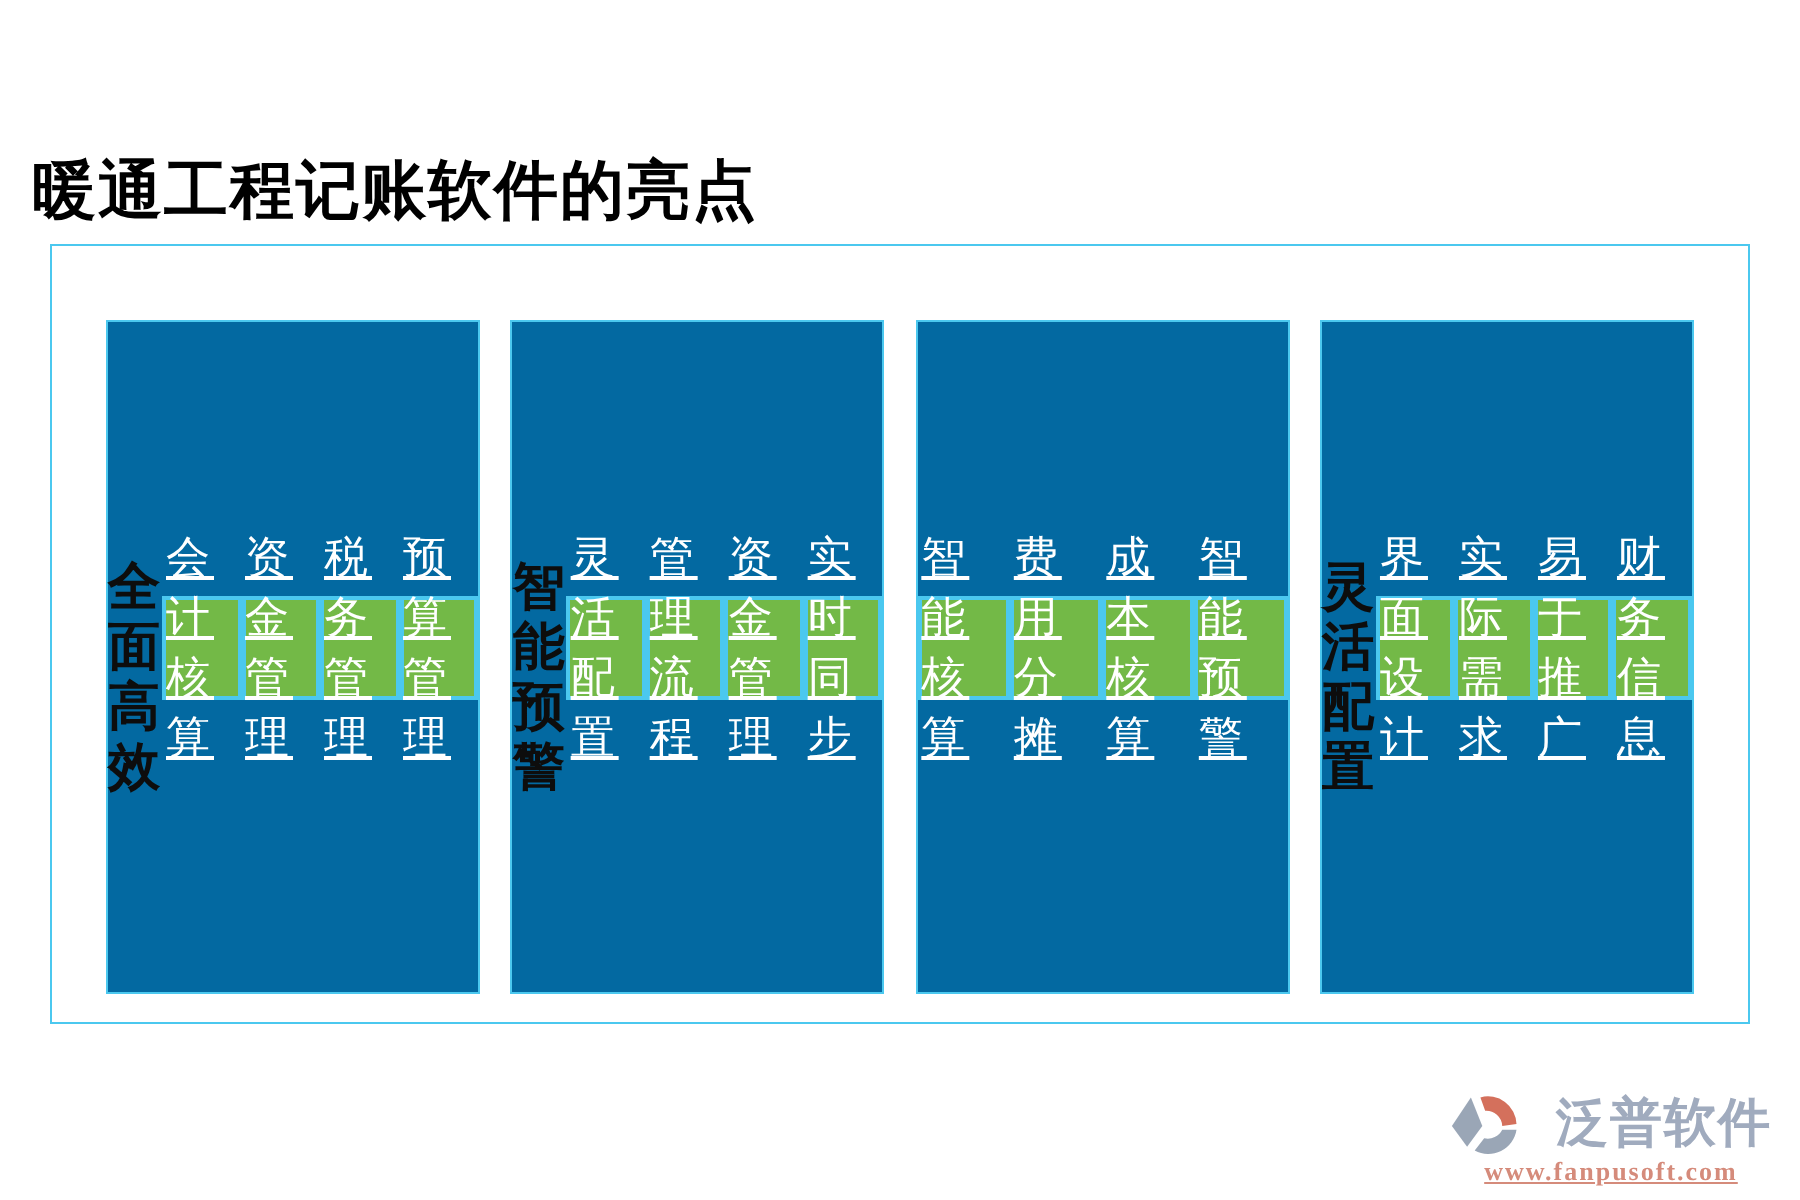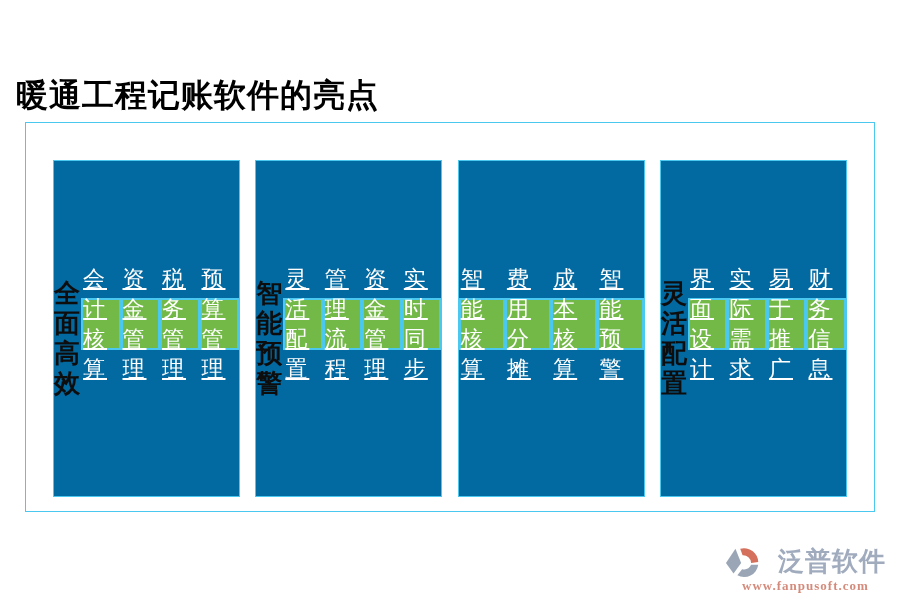--- a/index.html
+++ b/index.html
@@ -88,20 +88,21 @@
     color: var(--brand-color);
     line-height: 1;
   }
   .url {
     margin-top: -3px;
     font-size: 13px;
     font-weight: bold;
     letter-spacing: 1px;
     color: var(--url-color);
     font-family: "Liberation Serif", "DejaVu Serif", serif;
+    text-decoration: underline;
   }
 </style>
 </head>
 <body>
 
 <h1 class="title">暖通工程记账软件的亮点</h1>
 
 <div class="board">
 
   <section class="column">

